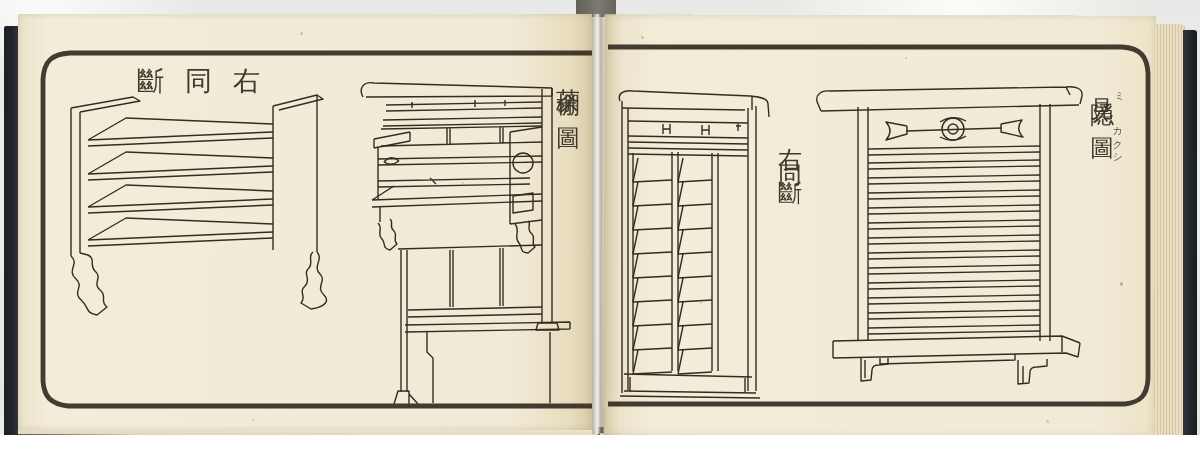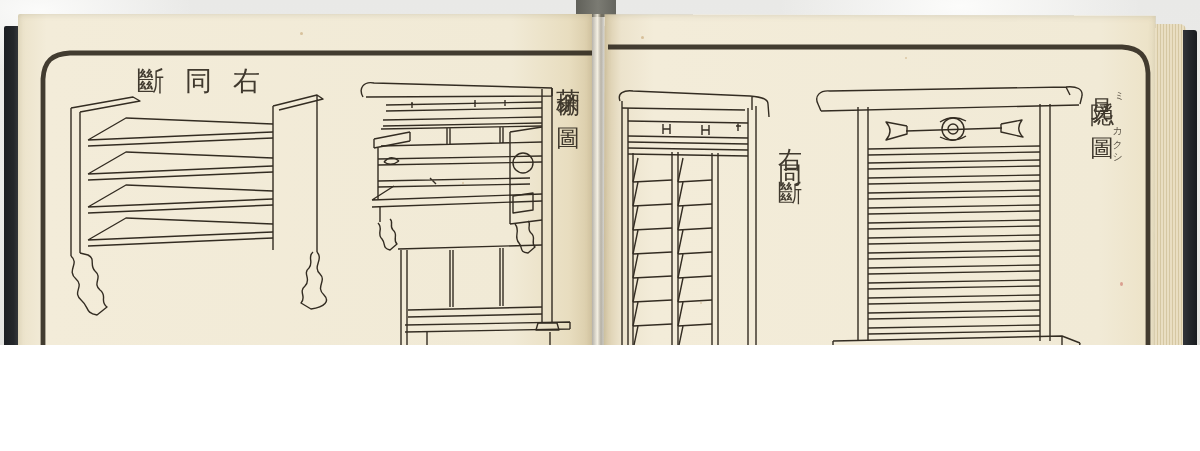--- a/index.html
+++ b/index.html
@@ -1,21 +1,21 @@
 <!DOCTYPE html>
 <html style="--page: #f1ead6; --ink: #332c22; --cover: #24272b; --strap: #6f6f68; --backdrop: #ebebe9; --page_edge: #e3d7ba;"><head>
 <meta charset="utf-8">
 <style>
   :root{
     --page:#f1ead6; --ink:#332c22; --cover:#24272b;
     --strap:#6f6f68; --backdrop:#ebebe9; --page_edge:#e3d7ba;
   }
   html,body{margin:0;padding:0;}
   #stage{
-    position:relative; width:1200px; height:345px; overflow:hidden;
+    position:relative; width:1200px; height:435px; overflow:hidden;
     background:
       radial-gradient(220px 90px at 40px 10px, #fbfbfa 0%, rgba(251,251,250,0) 70%),
       radial-gradient(260px 100px at 960px 6px, #fcfcfb 0%, rgba(252,252,251,0) 70%),
       radial-gradient(300px 80px at 120px 448px, #f7f7f6 0%, rgba(247,247,246,0) 75%),
       radial-gradient(300px 70px at 860px 451px, #f8f8f7 0%, rgba(248,248,247,0) 75%),
       linear-gradient(180deg, #e9e9e7 0%, var(--backdrop) 55%, #e4e4e1 100%);
     font-family:"DejaVu Serif", serif;
   }
   .abs{position:absolute;}
   .strap{background:linear-gradient(90deg,#606059,#7b7b73 55%,#65655e);}

